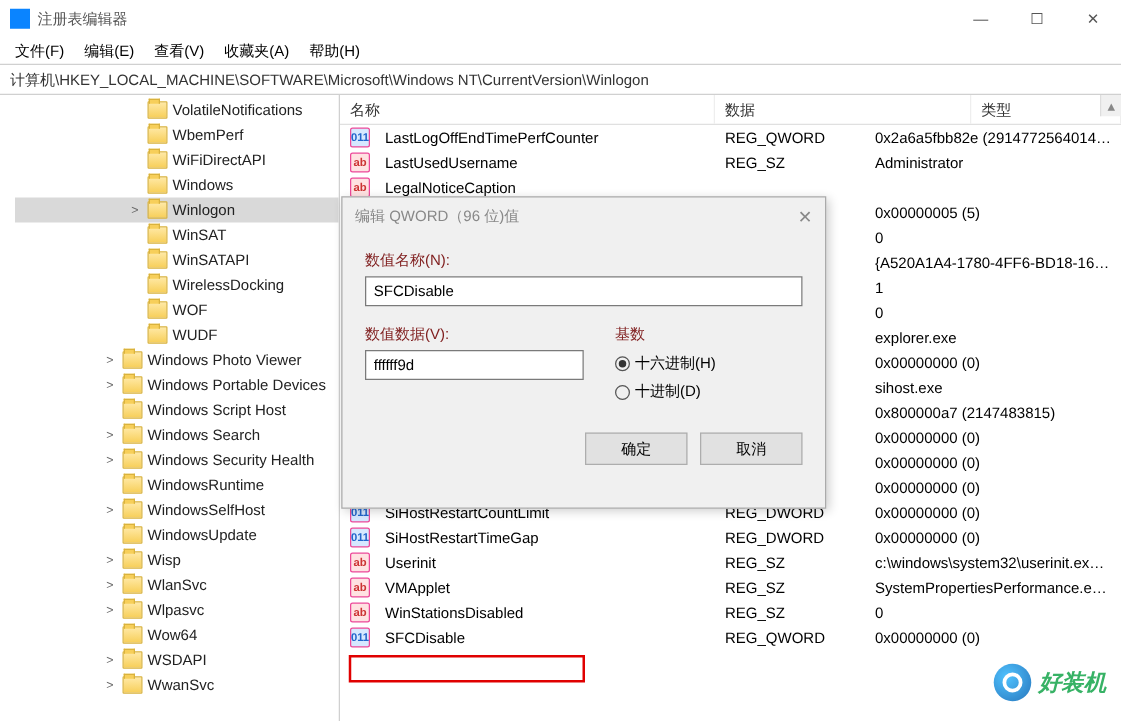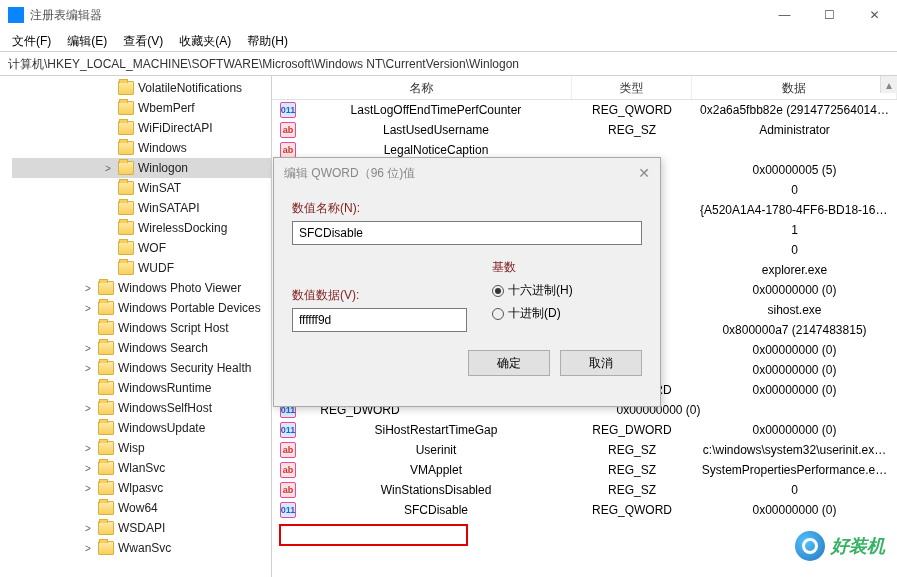--- a/index.html
+++ b/index.html
@@ -27,21 +27,21 @@
 .tree-row { display: flex; align-items: center; height: 20px; padding-left: 8px; white-space: nowrap; }
 .tree-row.depth0 { padding-left: 70px; }
 .tree-row.depth1 { padding-left: 90px; }
 .tree-row.sel { background: #d9d9d9; }
 .expander { width: 12px; display: inline-flex; align-items: center; justify-content: center; color: #666; font-size: 10px; }
 .folder { width: 16px; height: 14px; margin: 0 4px; background: linear-gradient(#ffe9a6,#f7cf5a); border: 1px solid #d9b23d; border-radius: 1px; position: relative; }
 .folder:before { content:""; position:absolute; top:-3px; left:0; width:7px; height:3px; background:#f7cf5a; border:1px solid #d9b23d; border-bottom:none;}
 .tree-label { color: #222; }
 
 
-.list { flex: 1; overflow: hidden; position: relative; text-align: center; }
+.list { flex: 1; overflow: hidden; position: relative; }
 .list-header { display: flex; height: 24px; border-bottom: 1px solid #e0e0e0; }
 .list-header .col { padding: 4px 8px; color: #333; border-right: 1px solid #eee; }
 .col-name { width: 300px; }
 .col-type { width: 120px; }
 .col-data { flex: 1; }
 .list-body { }
 .list-row { display: flex; align-items: center; height: 20px; }
 .list-row .cell { padding: 2px 8px; overflow: hidden; white-space: nowrap; text-overflow: ellipsis; }
 .val-icon { width: 16px; height: 16px; margin-left: 8px; margin-right: 4px; display:inline-flex; align-items:center; justify-content:center; font-size:9px; font-weight:bold; border:1px solid #ec4899; border-radius:2px; }
 .ab-icon { background:#ffe2e2; color:#c33; }
@@ -52,21 +52,21 @@
 .redbox2 { position:absolute; border:2px solid #e00000; pointer-events:none; left:279px; top:524px; width:189px; height:22px; }
 
 
 .dialog { position: absolute; left: 273px; top: 157px; width: 388px; height: 250px; background: #f0f0f0; border: 1px solid #aaa; box-shadow: 2px 2px 8px rgba(0,0,0,0.2); }
 .dialog .dlg-title { height: 30px; display: flex; align-items: center; padding: 0 10px; color: #888; }
 .dialog .dlg-close { margin-left: auto; color: #888; font-size: 14px; }
 .dialog .dlg-body { padding: 6px 18px; }
 .dialog label { display: block; margin-top: 6px; margin-bottom: 4px; color: #7f1d1d; }
 .dialog input[type=text] { width: 350px; height: 24px; border: 1px solid #7a7a7a; background: #fff; padding: 0 6px; }
 .dialog .row2 { display: flex; margin-top: 8px; }
-.dialog .row2 .left { flex: 0 0 200px; margin-top: 28px; }
+.dialog .row2 .left { flex: 0 0 200px; }
 .dialog .row2 .left input { width: 175px; }
 .dialog .row2 .right { flex: 1; }
 .dialog .radio-row { margin: 6px 0; display:flex; align-items:center; gap:4px;}
 .dialog .radio { width:12px; height:12px; border:1px solid #555; border-radius:50%; display:inline-flex; align-items:center; justify-content:center;}
 .dialog .radio.checked:after { content:""; width:6px; height:6px; background:#333; border-radius:50%; }
 .dialog .btn-row { display: flex; justify-content: flex-end; gap: 10px; padding: 12px 18px; }
 .dialog button { width: 82px; height: 26px; background: #e1e1e1; border: 1px solid #adadad; }
 
 
 .watermark { position: absolute; right: 12px; bottom: 16px; display:flex; align-items:center; gap:6px; opacity:0.9;}
@@ -218,22 +218,22 @@
       </div>
       <div class="tree-row depth0">
         <span class="expander">&gt;</span>
         <span class="folder"></span>
         <span class="tree-label">WwanSvc</span>
       </div>
     </div>
   <div class="list">
     <div class="list-header">
       <div class="col col-name">名称</div>
+      <div class="col col-data">数据</div>
       <div class="col col-type">类型</div>
-      <div class="col col-data">数据</div>
     </div>
     <div class="list-body" id="list-body">
         <div class="list-row">
           <span class="val-icon num-icon">011</span>
           <span class="cell col-name" style="width:272px">LastLogOffEndTimePerfCounter</span>
           <span class="cell col-type">REG_QWORD</span>
           <span class="cell col-data">0x2a6a5fbb82e (2914772564014…</span>
         </div>
         <div class="list-row">
           <span class="val-icon ab-icon">ab</span>
@@ -314,20 +314,21 @@
           <span class="cell col-data">0x00000000 (0)</span>
         </div>
         <div class="list-row">
           <span class="val-icon num-icon">011</span>
           <span class="cell col-name" style="width:272px">SiHostReadyTimeOut</span>
           <span class="cell col-type">REG_DWORD</span>
           <span class="cell col-data">0x00000000 (0)</span>
         </div>
         <div class="list-row">
           <span class="val-icon num-icon">011</span>
+          <span class="cell col-name" style="width:272px">SiHostRestartCountLimit</span>
           <span class="cell col-type">REG_DWORD</span>
           <span class="cell col-data">0x00000000 (0)</span>
         </div>
         <div class="list-row">
           <span class="val-icon num-icon">011</span>
           <span class="cell col-name" style="width:272px">SiHostRestartTimeGap</span>
           <span class="cell col-type">REG_DWORD</span>
           <span class="cell col-data">0x00000000 (0)</span>
         </div>
         <div class="list-row">

